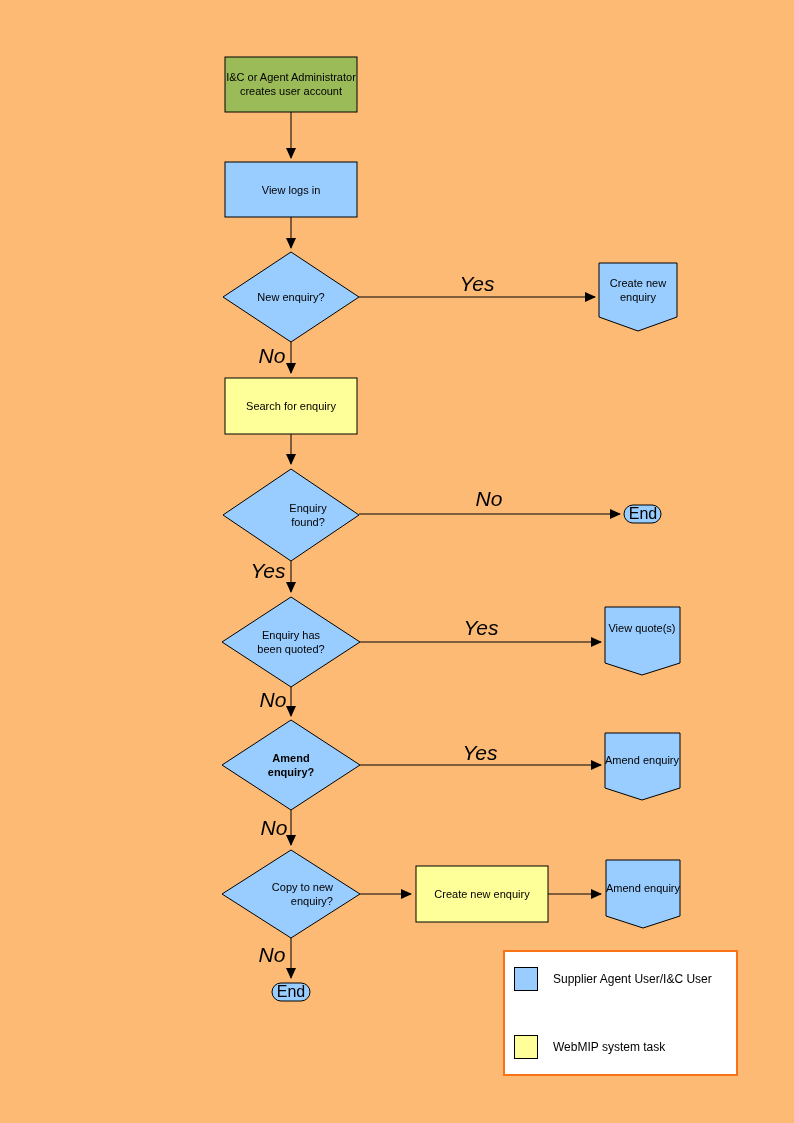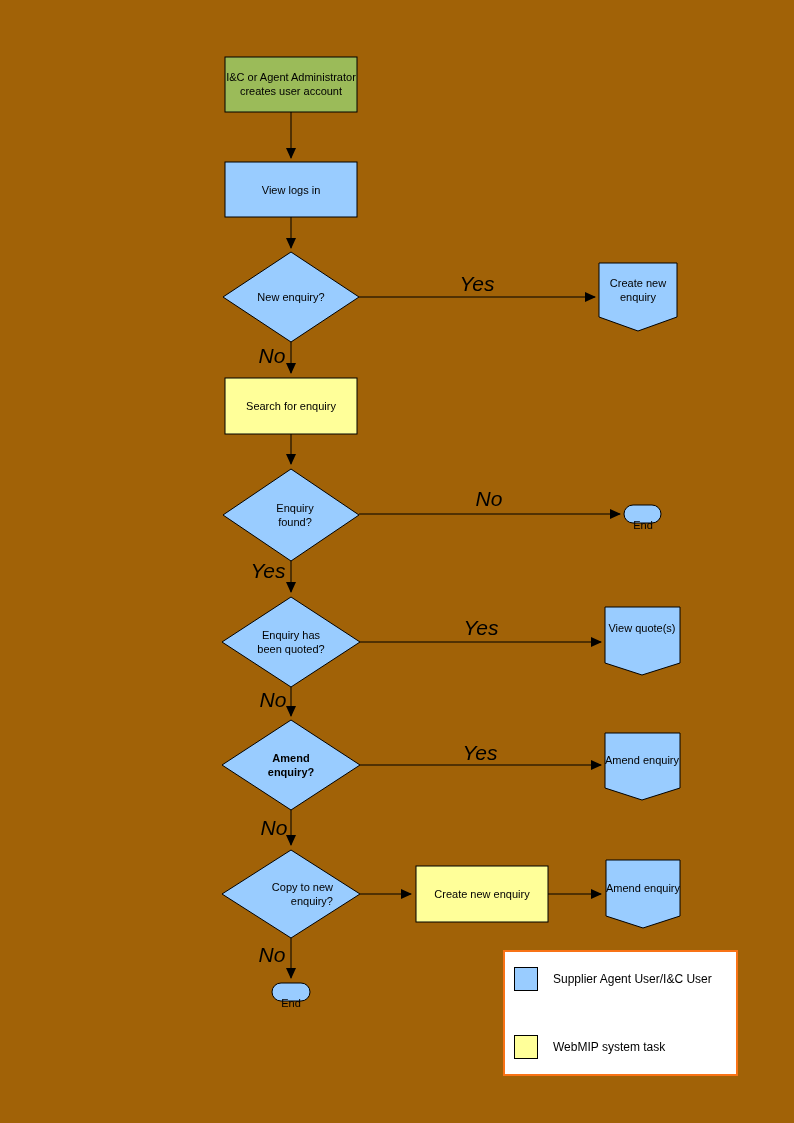--- a/index.html
+++ b/index.html
@@ -5,21 +5,21 @@
   html, body {
     margin: 0;
     padding: 0;
     background: #ffffff;
     font-family: "Liberation Sans", sans-serif;
   }
   #canvas {
     position: relative;
     width: 794px;
     height: 1123px;
-    background: #a16207;
+    background: #fdba74;
     overflow: hidden;
   }
   #diagram-svg {
     position: absolute;
     left: 0;
     top: 0;
   }
   
   .f-actor  { fill: var(--c-actor_blue);  stroke: #000; stroke-width: 1; }
   .f-system { fill: var(--c-system_yellow); stroke: #000; stroke-width: 1; }
@@ -39,24 +39,23 @@
     position: absolute;
     transform: translate(-50%, -50%);
     font-size: 21px;
     color: #000;
     white-space: nowrap;
     font-style: italic;
   }
   .end-label {
     position: absolute;
     transform: translate(-50%, -50%);
-    font-size: 11px;
+    font-size: 16px;
     color: #000;
     white-space: nowrap;
-    margin-top: 11px;
   }
 
   
   #legend {
     position: absolute;
     left: 503px;
     top: 950px;
     width: 235px;
     height: 126px;
     background: #ffffff;
@@ -130,21 +129,21 @@
     <rect class="f-system" x="416" y="866" width="132" height="56"></rect>
     <polygon class="f-actor" points="606,860 680,860 680,916 643,928 606,916"></polygon>
     <rect class="f-actor" x="272" y="983" width="38" height="18" rx="9" ry="9"></rect>
   </svg>
 
   <div class="shape-label" style="left:291px; top:84px;  width:136px;">I&amp;C or Agent Administrator creates user account</div>
   <div class="shape-label" style="left:291px; top:190px; width:120px;">View logs in</div>
   <div class="shape-label" style="left:291px; top:297px; width:110px;">New enquiry?</div>
   <div class="shape-label" style="left:638px; top:290px; width:72px;">Create new enquiry</div>
   <div class="shape-label" style="left:291px; top:406px; width:124px;">Search for enquiry</div>
-  <div class="shape-label" style="left:295px; top:515px; width:60px;">Enquiry found?</div>
+  <div class="shape-label" style="left:308px; top:515px; width:60px;">Enquiry found?</div>
   <div class="end-label" style="left:643px; top:514px;">End</div>
   <div class="shape-label" style="left:291px; top:642px; width:84px;">Enquiry has been quoted?</div>
   <div class="shape-label" style="left:642px; top:628px; width:80px;">View quote(s)</div>
   <div class="shape-label" style="left:291px; top:765px; width:60px;font-weight:bold;">Amend enquiry?</div>
   <div class="shape-label" style="left:642px; top:760px; width:80px;">Amend enquiry</div>
   <div class="shape-label" style="left:291px; top:894px; width:84px;text-align:right;">Copy to new enquiry?</div>
   <div class="shape-label" style="left:482px; top:894px; width:128px;">Create new enquiry</div>
   <div class="shape-label" style="left:643px; top:888px; width:80px;">Amend enquiry</div>
   <div class="end-label" style="left:291px; top:992px;">End</div>
 

